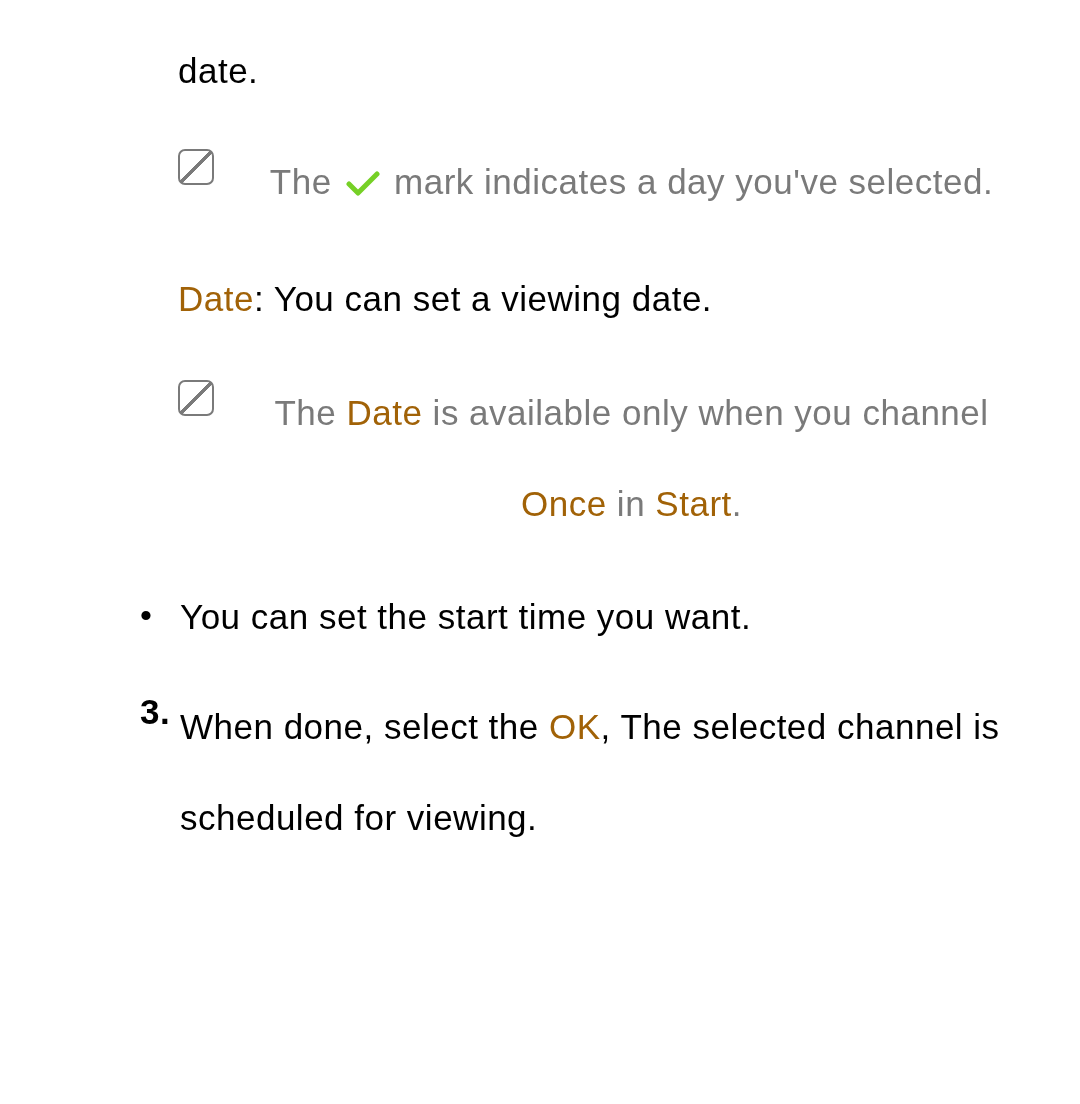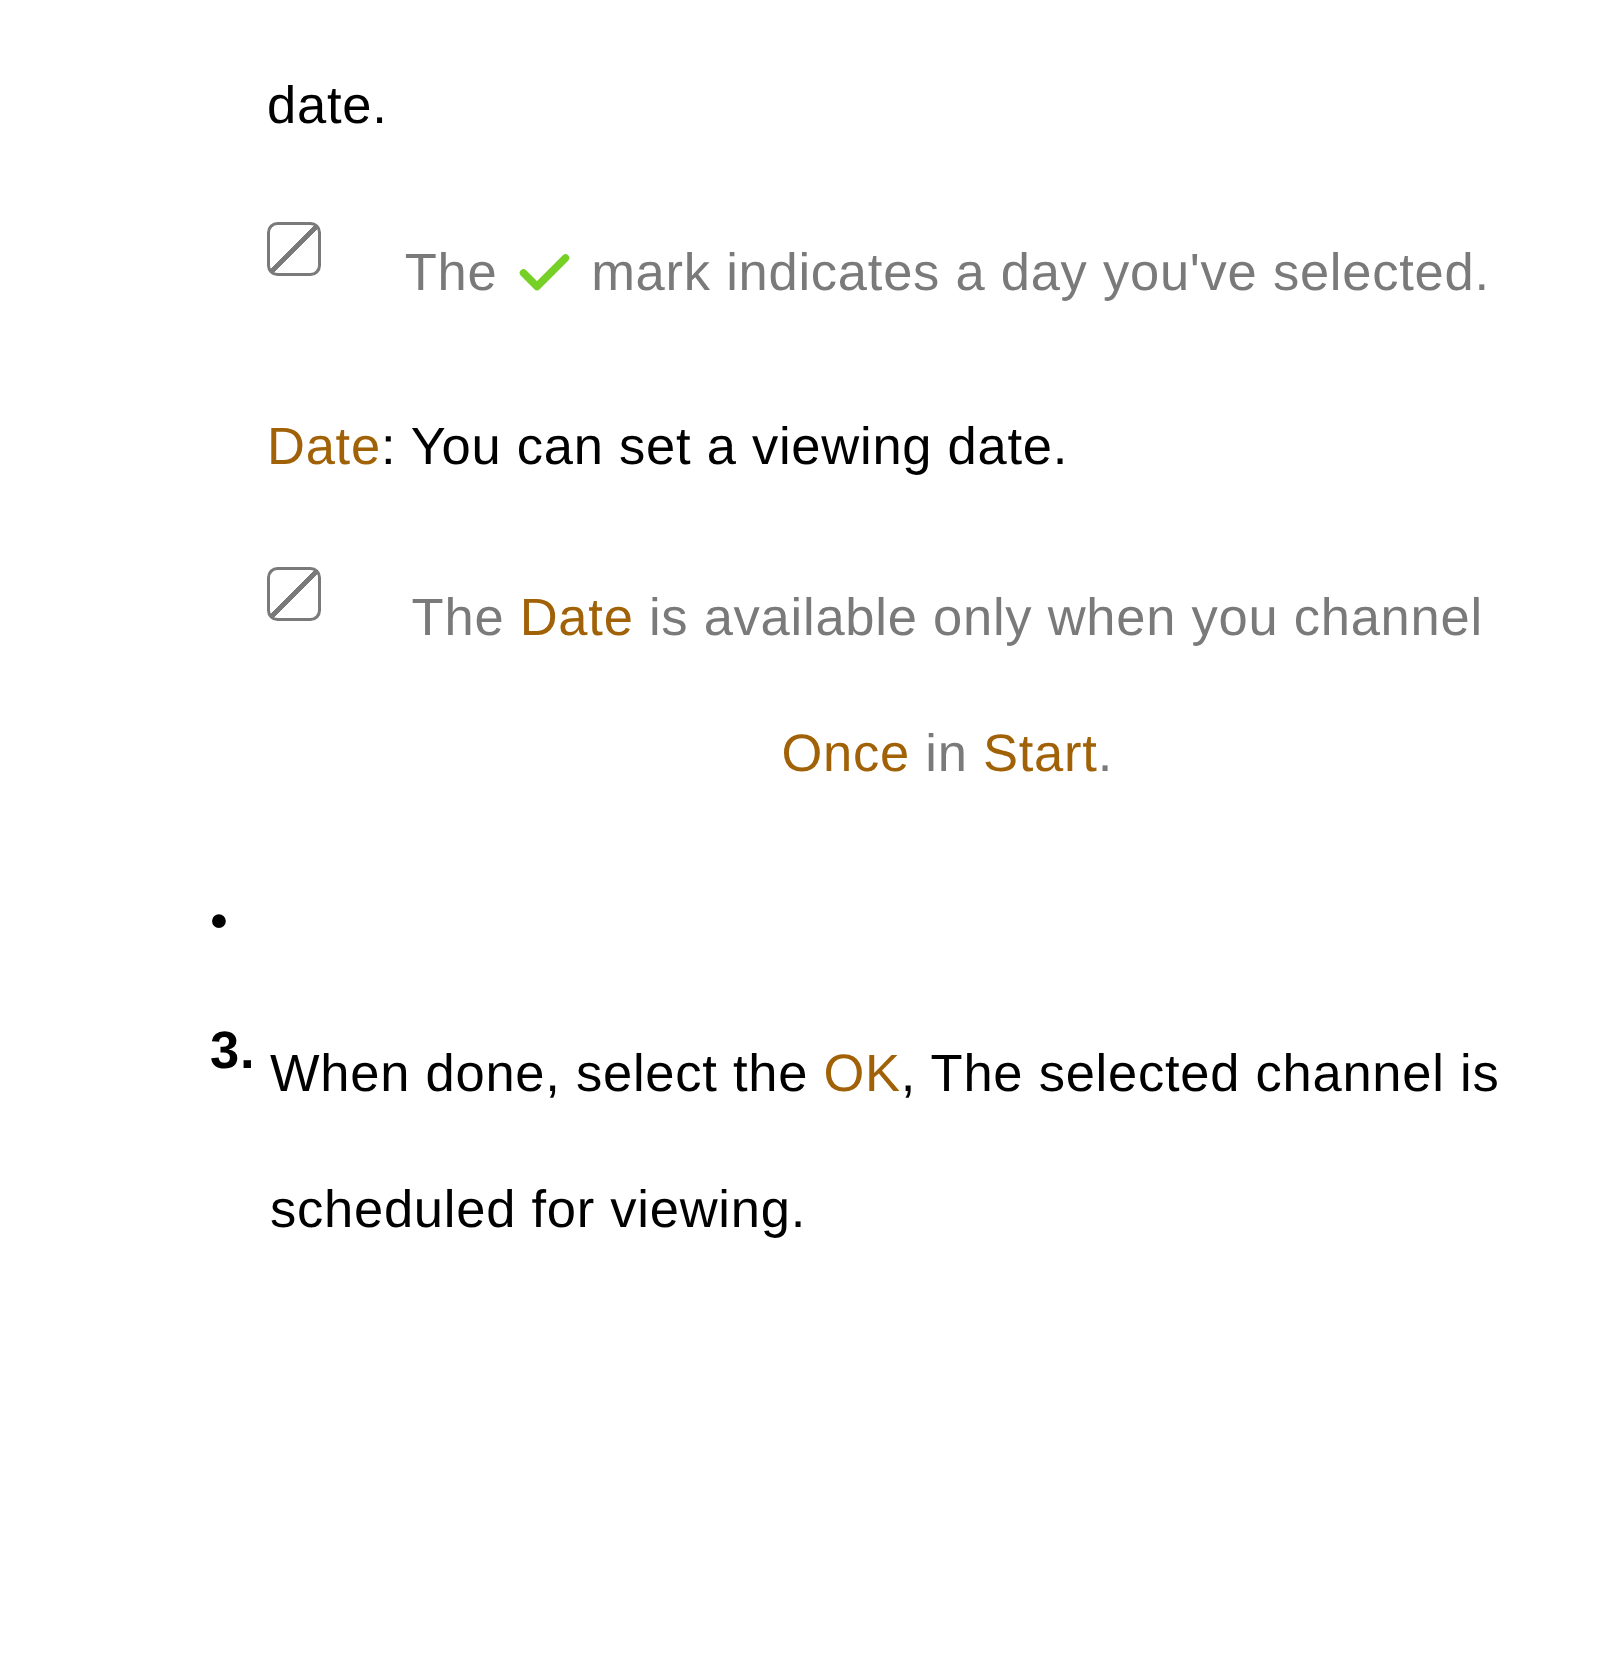--- a/index.html
+++ b/index.html
@@ -123,20 +123,21 @@
     <span class="note-icon"></span>
   </div>
   <div class="note-text">
     <span>The </span><span class="hl">Date</span><span> is available only when you channel </span><span class="hl">Once</span><span> in </span><span class="hl">Start</span><span>.</span>
   </div>
 </div>
 
 <div class="bullet-item">
   <div class="bullet-mark">•</div>
   <div class="bullet-body">
+    <div class="bullet-desc">You can set the start time you want.</div>
   </div>
 </div>
 
 <div class="numbered-item">
   <div class="numbered-mark">3.</div>
   <div class="numbered-body">
     <span>When done, select the </span><span class="hl">OK</span><span>, The selected channel is scheduled for viewing.</span>
   </div>
 </div>
 

